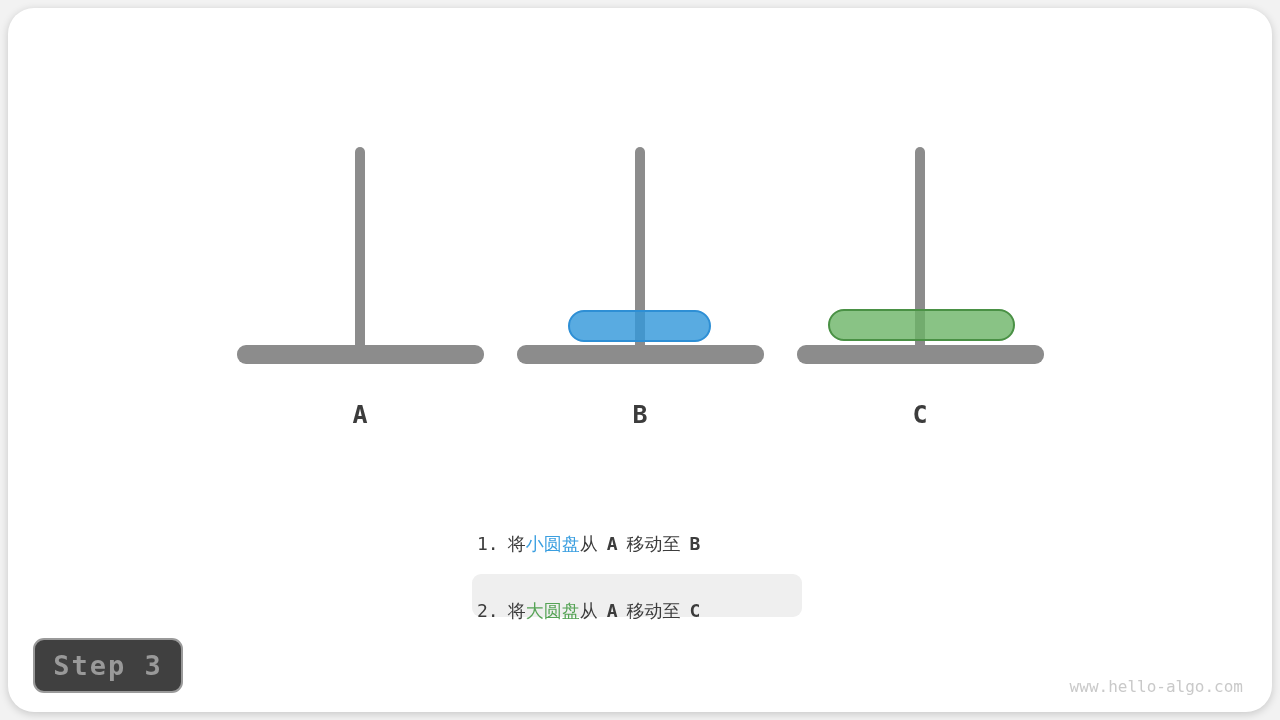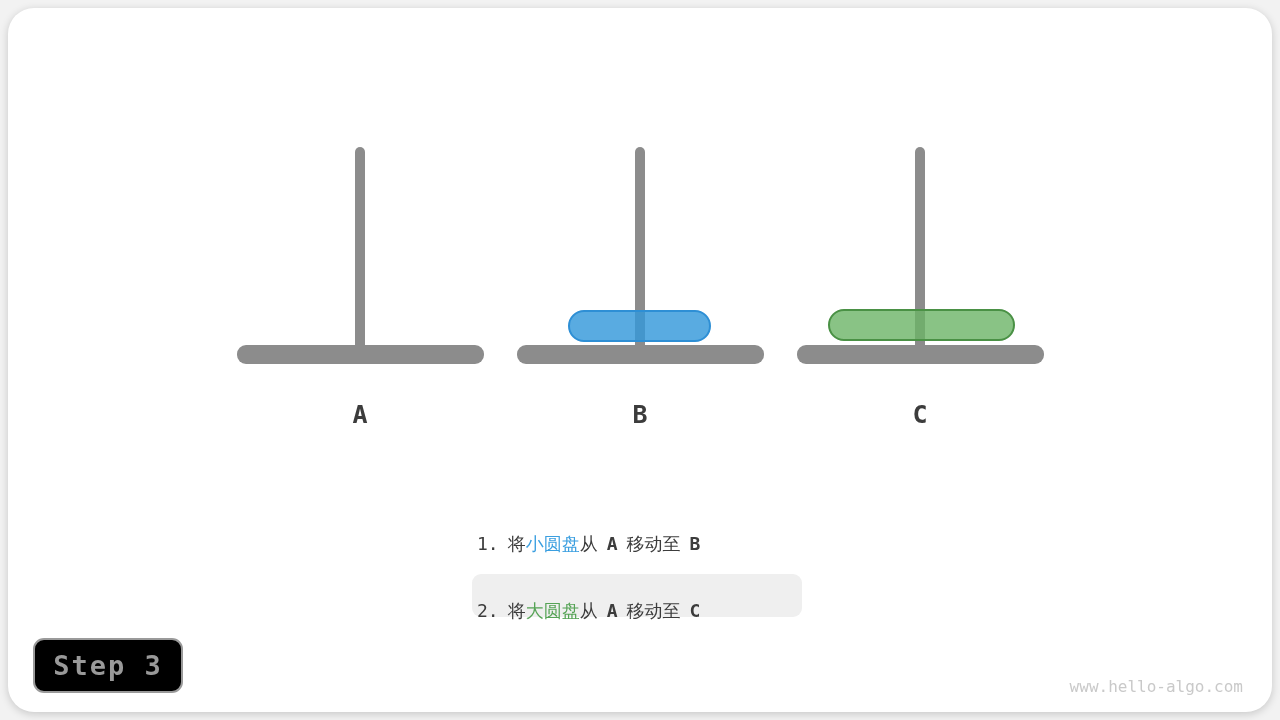--- a/index.html
+++ b/index.html
@@ -77,21 +77,21 @@
   .seg-green{ color: #56a356; }
   .seg-letter {
     font-family: "DejaVu Sans Mono", monospace;
     font-weight: bold; margin: 0 9px;
   }
 
   
   .step-badge {
     position: absolute; left: 33px; top: 638px;
     width: 150px; height: 55px; box-sizing: border-box;
-    background: #000000;
+    background: #404040;
     border: 2px solid #9a9a9a; border-radius: 11px;
     display: flex; align-items: center; justify-content: center;
     font-family: "DejaVu Sans Mono", monospace;
     font-weight: bold; font-size: 27px; color: #999999;
     letter-spacing: 2px;
   }
   .watermark {
     position: absolute; right: 37px; top: 677px;
     font-family: "DejaVu Sans Mono", monospace;
     font-size: 16px; color: #c9c9c9; text-align: center;

